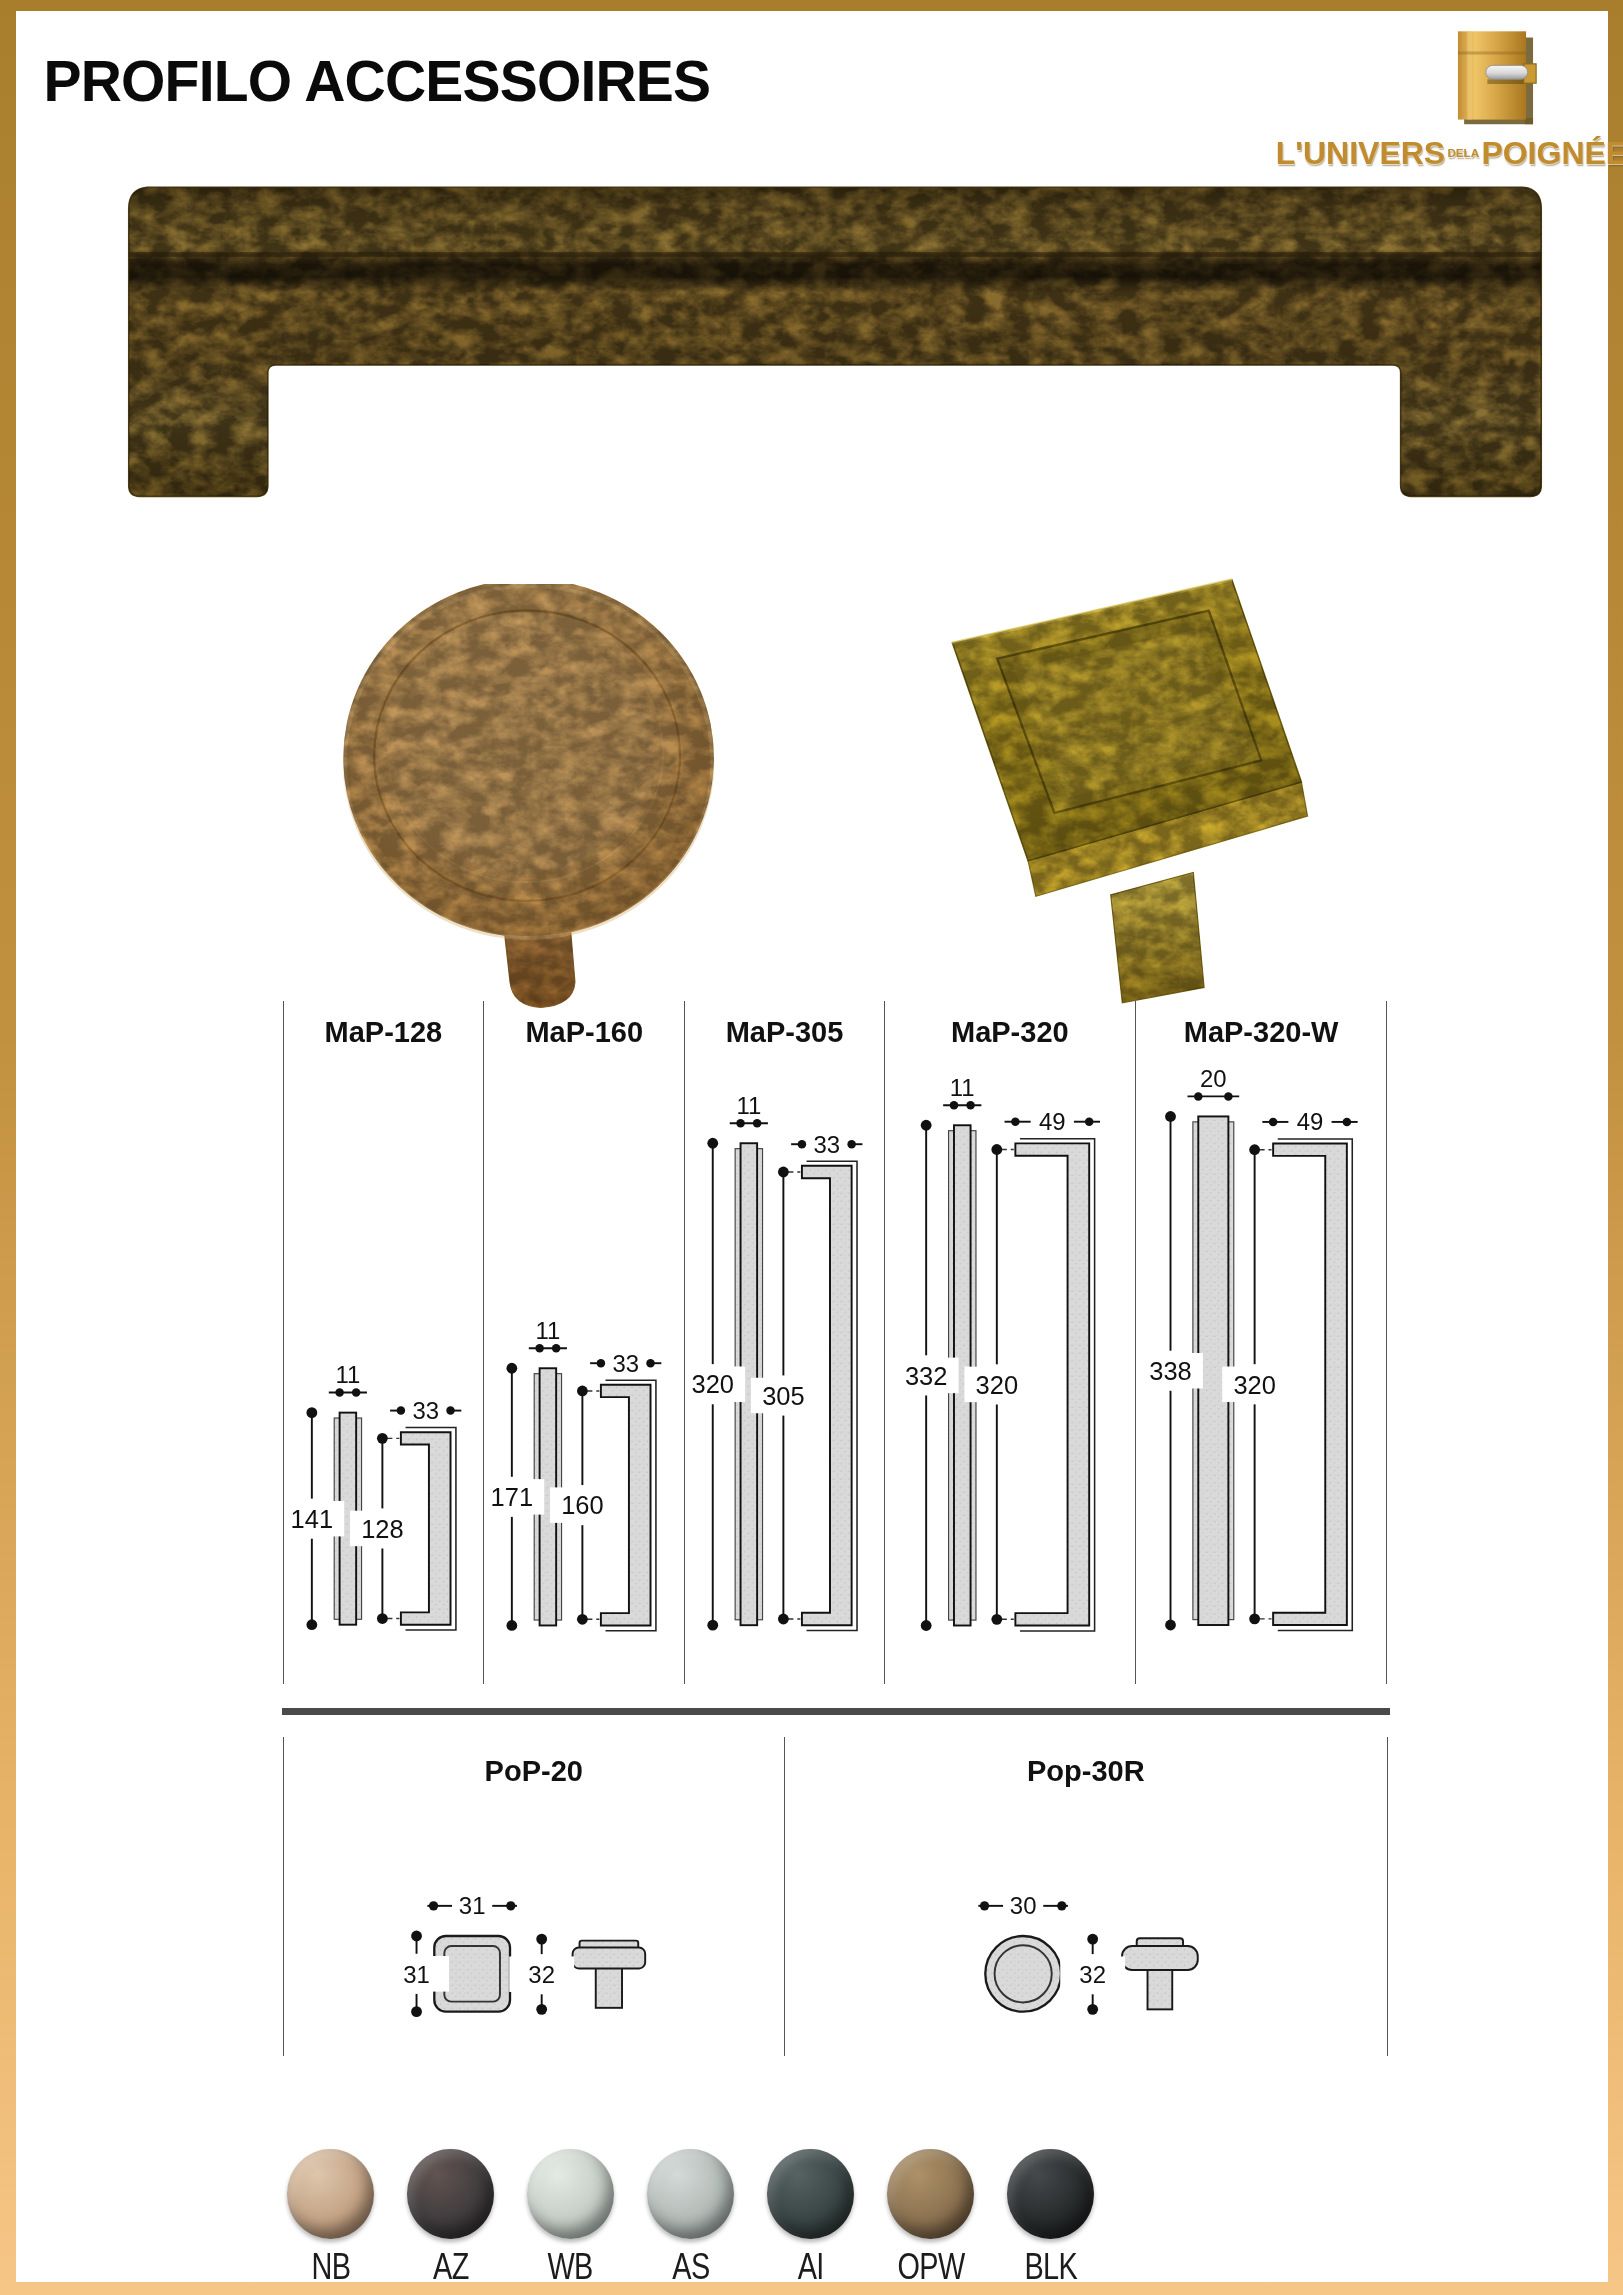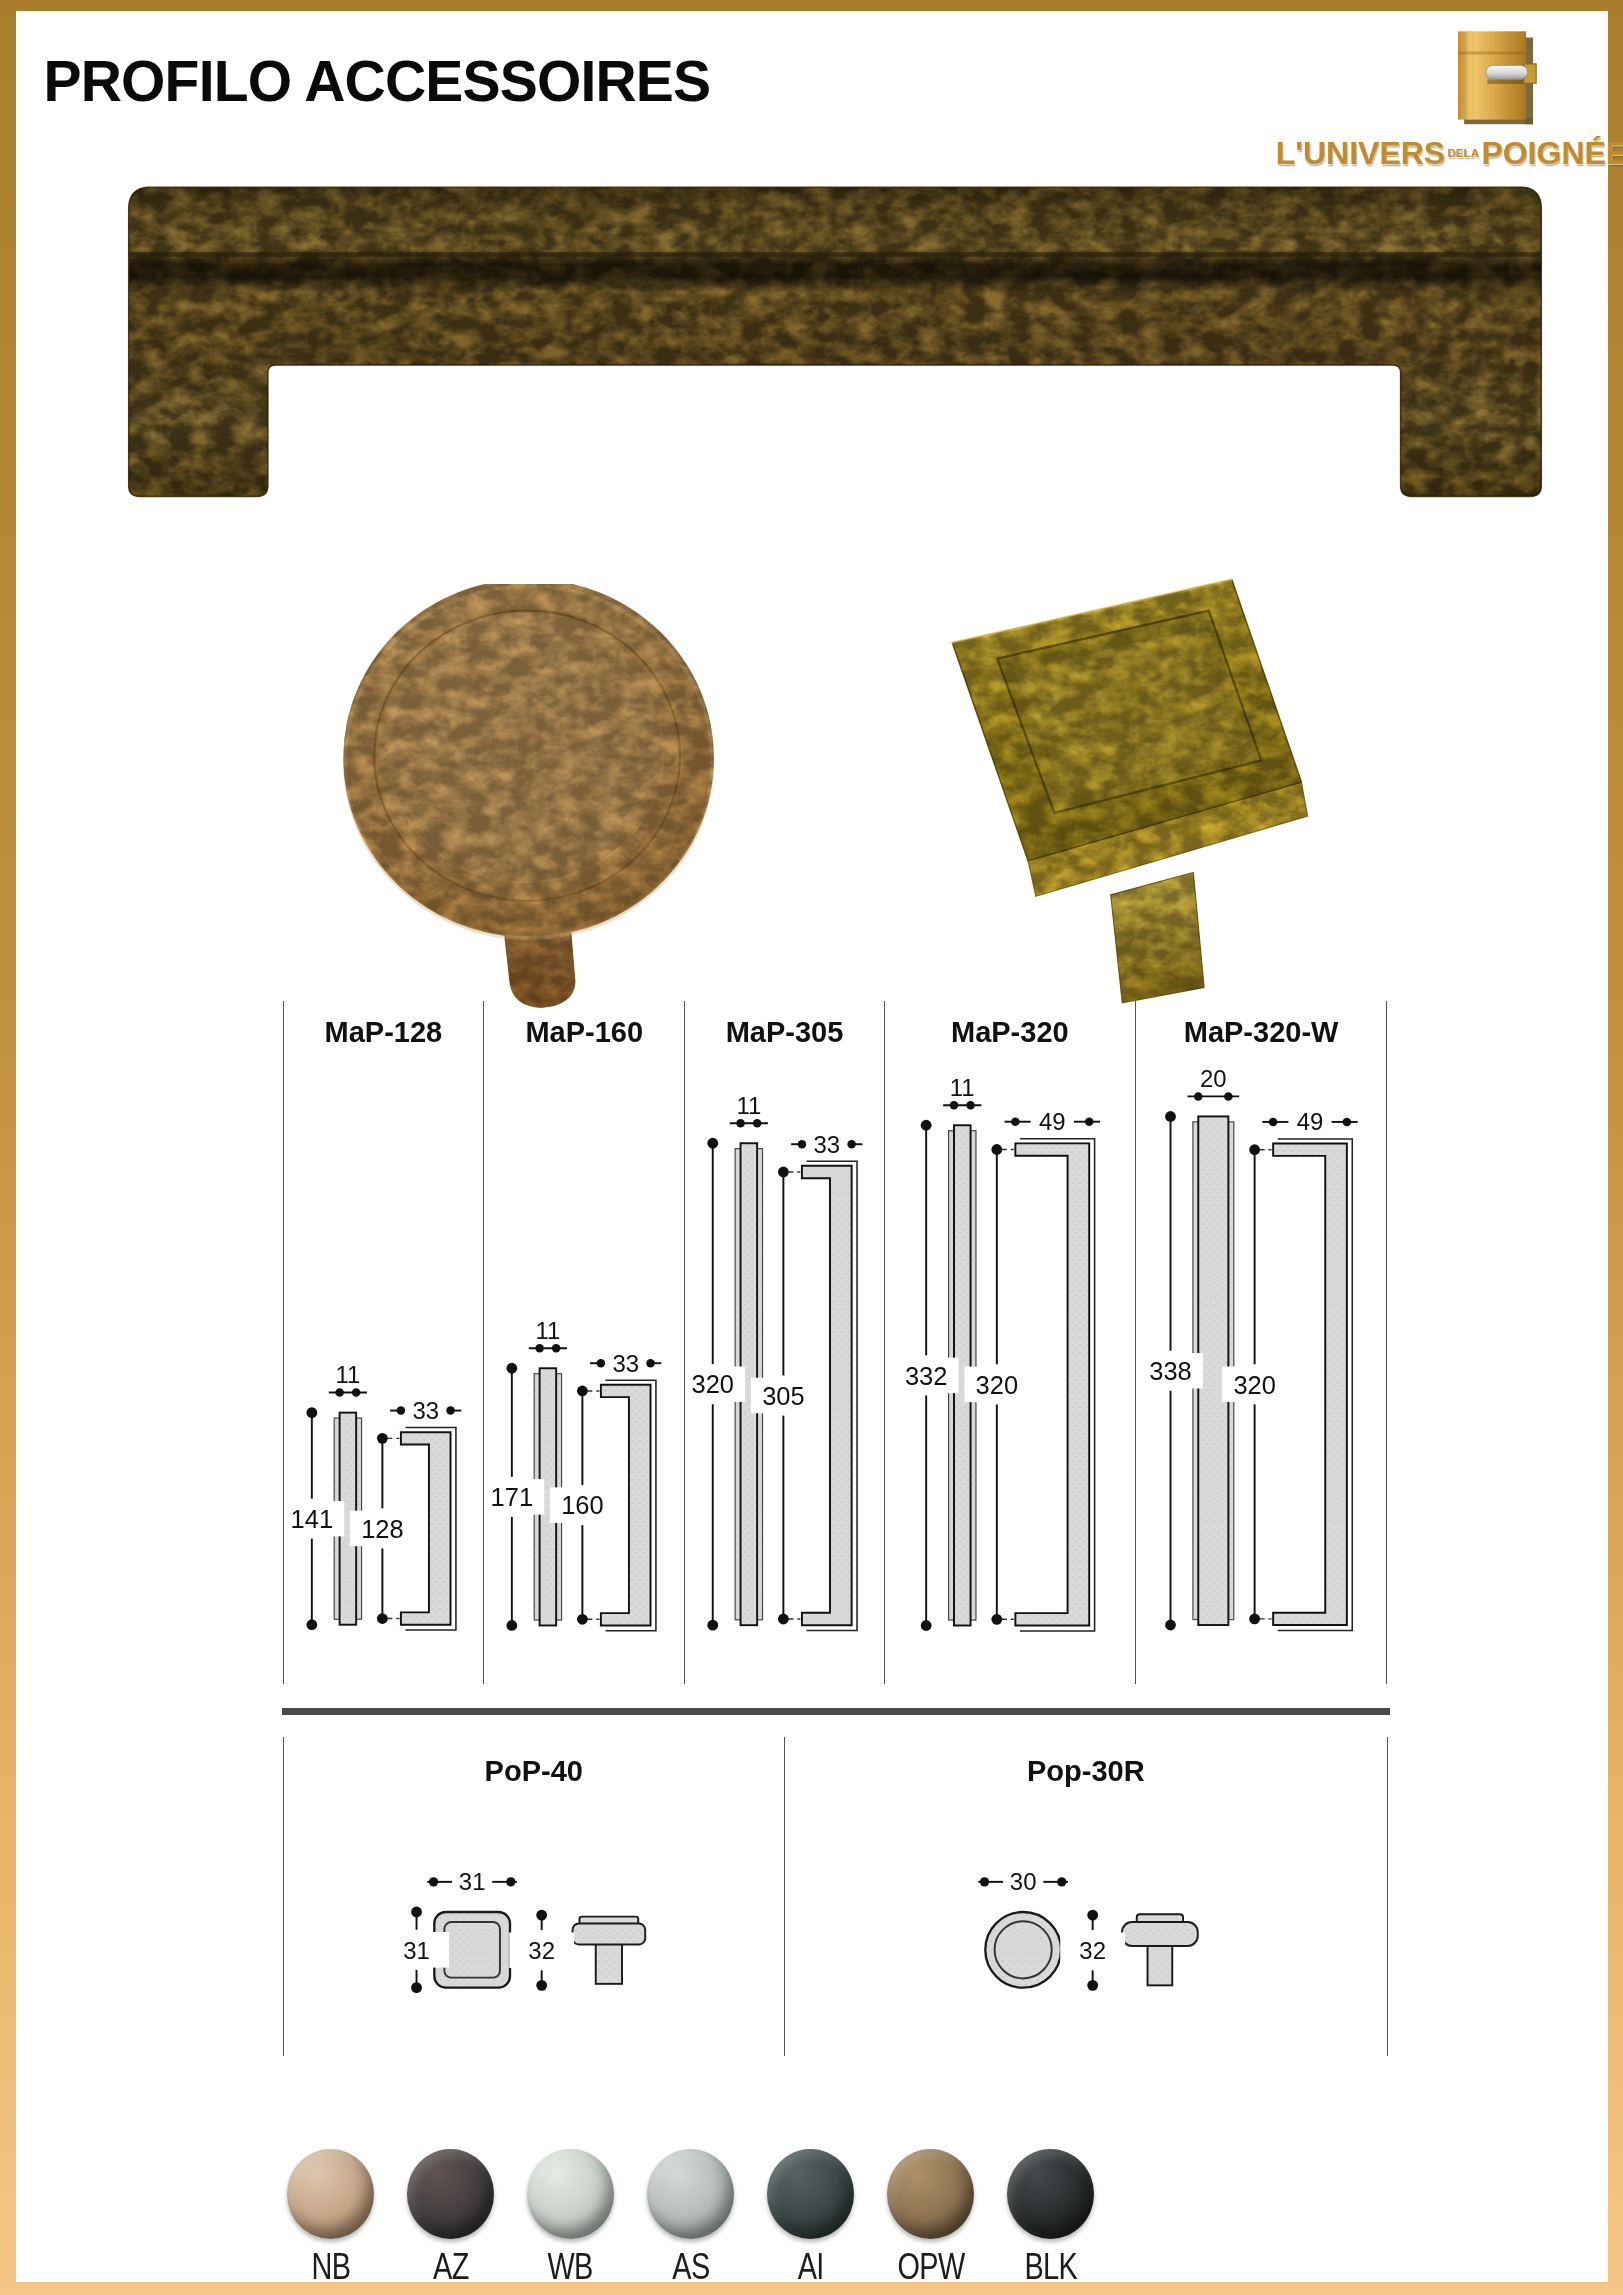--- a/index.html
+++ b/index.html
@@ -17,21 +17,21 @@
   #brand .dela{display:flex; flex-direction:row; font-size:11.6px; line-height:10.8px; margin:0 2.3px; text-align:center;}
   
   #map-table{left:267px; top:990px; width:1105px; height:683px; display:flex; border-left:1.5px solid #555; box-sizing:border-box;align-items:flex-end;}
   .map-col{position:relative; border-right:1.5px solid #555; box-sizing:border-box; height:100%;}
   .col-header{margin-top:15.5px; text-align:center; font-size:29px; font-weight:bold; color:#111; white-space:nowrap;}
   .draw-wrap{position:absolute; bottom:45px; left:0;}
   #divider-bar{left:266px; top:1697px; width:1108px; height:7px; background:#4a4a4a;}
   #pop-table{left:267px; top:1726px; width:1105px; height:319px; display:flex; border-left:1.5px solid #555; box-sizing:border-box;}
   .pop-col{position:relative; border-right:1.5px solid #555; box-sizing:border-box; height:100%;}
   .pop-col .col-header{margin-top:18.5px;}
-  .pop-draw{position:absolute; top:106px;}
+  .pop-draw{position:absolute; top:130px;}
   
   #finishes{left:255px; top:2138px; display:flex;}
   .finish-cell{width:120px; display:flex; flex-direction:column; align-items:center;}
   .finish-dot{width:87px; height:90px; border-radius:50%;
       box-shadow: inset -6.2px -9.3px 14px rgba(0,0,0,.38), inset 4.6px 6.2px 10.8px rgba(255,255,255,.22), 0 3.1px 4.6px rgba(0,0,0,.28);}
   .finish-lbl{margin-top:7.7px; font-size:37px; font-weight:400; color:#1c1c1c; transform:scaleX(.78); letter-spacing:-0.8px;}
   svg text{font-family:"Liberation Sans", sans-serif;}
 </style>
 </head>
 <body>
@@ -338,21 +338,21 @@
               <rect x="111.725" y="402.1" width="84" height="46" fill="#fff"></rect>
               <text x="153.725" y="437.1" font-size="33" text-anchor="middle" fill="#111">320</text>
             </svg></div>
         </div>
       </div>
 
     <div class="abs" id="divider-bar"></div>
 
     <div class="abs" id="pop-table">
         <div class="pop-col" style="width: 502px;">
-          <div class="col-header">PoP-40</div>
+          <div class="col-header">PoP-20</div>
           <div class="pop-draw" style="left: 97px;"><svg width="309" height="182" viewBox="0 0 400 235">
               <rect x="69" y="89" width="98" height="98" rx="15" fill="url(#speck)" stroke="#1a1a1a" stroke-width="3"></rect>
               <rect x="82" y="102" width="72" height="72" rx="9" fill="url(#speck)" stroke="#333" stroke-width="2.5"></rect>
               <line x1="60" y1="50" x2="92" y2="50" stroke="#111" stroke-width="2.5"></line>
               <line x1="144" y1="50" x2="176" y2="50" stroke="#111" stroke-width="2.5"></line>
               <circle cx="68" cy="50" r="6" fill="#111"></circle>
               <circle cx="168" cy="50" r="6" fill="#111"></circle>
               <text x="118" y="61" font-size="31" text-anchor="middle" fill="#111">31</text>
               <line x1="46" y1="89" x2="46" y2="112" stroke="#111" stroke-width="2.5"></line>
               <line x1="46" y1="164" x2="46" y2="187" stroke="#111" stroke-width="2.5"></line>

